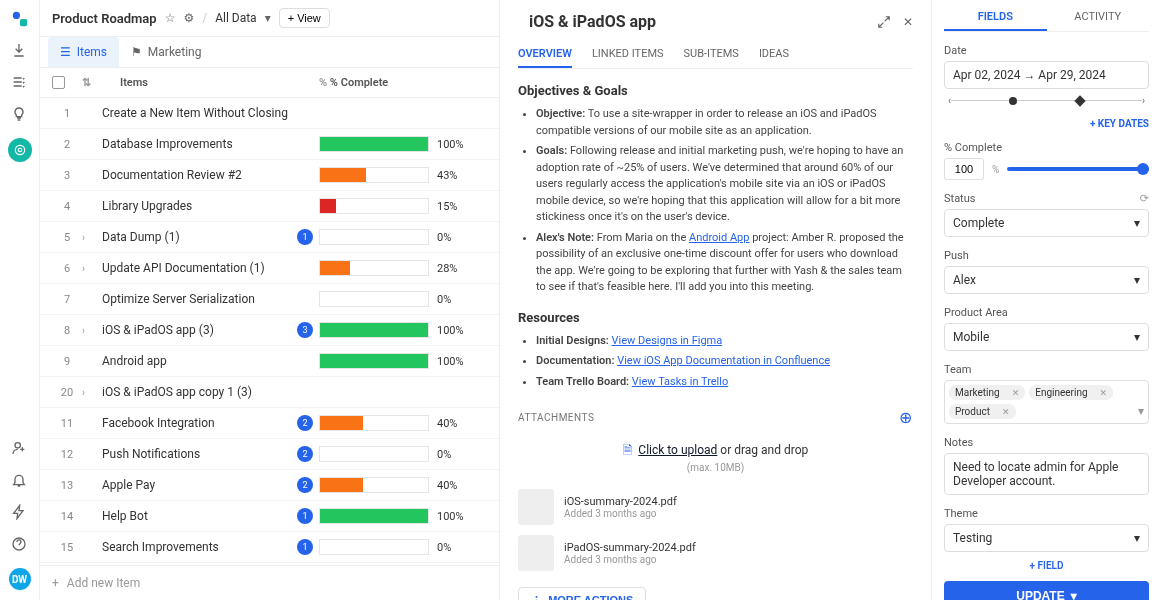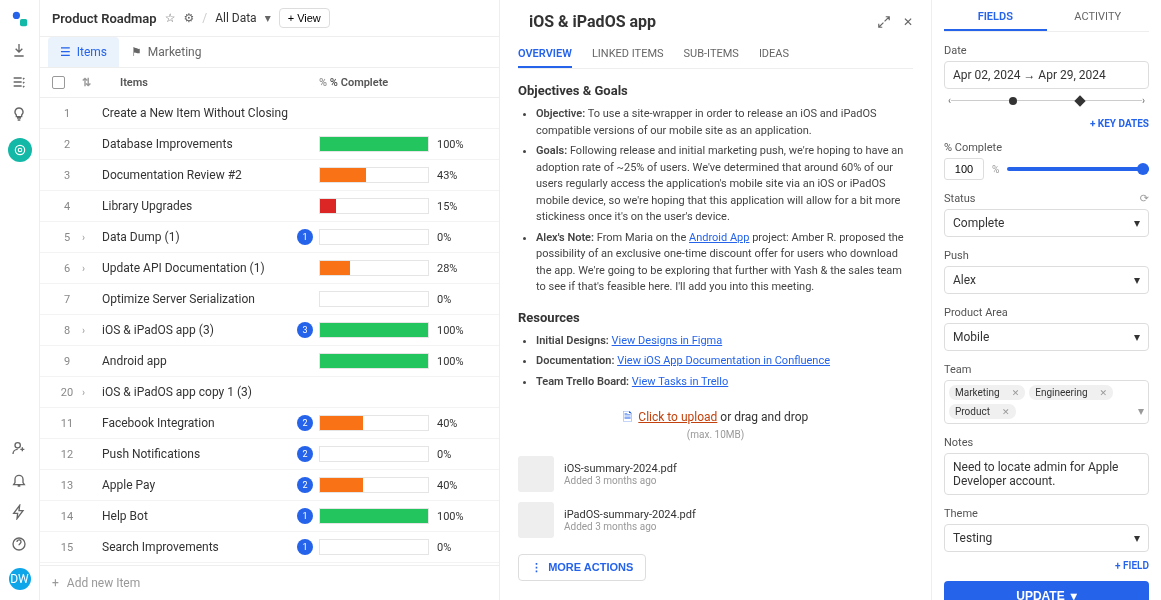--- a/index.html
+++ b/index.html
@@ -3,21 +3,21 @@
 <meta charset="utf-8">
 <style>
 * { box-sizing: border-box; margin: 0; padding: 0; }
 body { font-family: -apple-system, BlinkMacSystemFont, "Segoe UI", Roboto, sans-serif; font-size: 12px; color: #333; background: #fff; width: 1161px; height: 600px; overflow: hidden; display: flex; }
 .sidebar-left { width: 40px; background: #fff; border-right: 1px solid #eee; display: flex; flex-direction: column; align-items: center; padding-top: 10px; gap: 14px; }
 .sidebar-left .logo { width: 18px; height: 18px; }
 .sidebar-left .nav-icon { width: 18px; height: 18px; color: #666; cursor: pointer; }
 .sidebar-left .nav-icon.active { background: #14b8a6; border-radius: 50%; width: 24px; height: 24px; display: flex; align-items: center; justify-content: center; color: #fff; }
 .sidebar-left .spacer { flex: 1; }
 .sidebar-left .bottom-icons { display: flex; flex-direction: column; gap: 14px; align-items: center; padding-bottom: 10px; }
-.avatar-dw { width: 22px; height: 22px; border-radius: 50%; background: #0ea5e9; color: #fff; font-size: 12px; display: flex; align-items: center; justify-content: center; font-weight: 400; }
+.avatar-dw { width: 22px; height: 22px; border-radius: 50%; background: #0ea5e9; color: #fff; font-size: 10px; display: flex; align-items: center; justify-content: center; font-weight: 700; }
 .main-area { display: flex; flex-direction: column; width: 460px; border-right: 1px solid #eee; }
 .top-bar { display: flex; align-items: center; padding: 8px 12px; gap: 8px; border-bottom: 1px solid #eee; }
 .top-bar .title { font-weight: 600; font-size: 13px; }
 .top-bar .sep { color: #ccc; }
 .top-bar .bt { border: 1px solid #ddd; border-radius: 4px; padding: 3px 8px; font-size: 11px; background: #fff; cursor: pointer; }
 .tabs-bar { display: flex; align-items: center; border-bottom: 1px solid #eee; padding: 0 8px; }
 .view-tab { padding: 8px 12px; font-size: 12px; color: #666; cursor: pointer; display: flex; align-items: center; gap: 6px; }
 .view-tab.active { background: #eaf2fb; color: #2563eb; border-radius: 4px 4px 0 0; }
 .table-header { display: flex; align-items: center; padding: 8px 12px; border-bottom: 1px solid #eee; font-size: 11px; color: #555; font-weight: 600; }
 .th-check { width: 30px; }
@@ -46,21 +46,21 @@
 .detail-tabs { display: flex; gap: 20px; margin-top: 10px; border-bottom: 1px solid #eee; font-size: 11px; }
 .detail-tab { padding: 6px 0; color: #666; cursor: pointer; }
 .detail-tab.active { color: #2563eb; border-bottom: 2px solid #2563eb; font-weight: 600; }
 .section-h { font-size: 13px; font-weight: 700; margin: 14px 0 8px; }
 .bullets { padding-left: 18px; list-style: disc; }
 .bullets li { font-size: 11px; line-height: 1.5; margin-bottom: 4px; color: #444; }
 .bullets b { font-weight: 600; }
 .bullets a { color: #2563eb; text-decoration: underline; }
 .attach-h { font-size: 10px; color: #777; letter-spacing: 0.5px; margin-top: 18px; display: flex; justify-content: space-between; align-items: center; }
 .upload-zone { text-align: center; padding: 14px 0 6px; font-size: 12px; }
-.upload-zone a { color: #c2410c; text-decoration: underline; cursor: pointer; margin-top: 36px; }
+.upload-zone a { color: #0f172a; text-decoration: underline; cursor: pointer; margin-top: 36px; }
 .upload-sub { font-size: 10px; color: #999; }
 .attach-item { display: flex; align-items: center; gap: 10px; margin-top: 10px; }
 .attach-thumb { width: 36px; height: 36px; background: #eee; border-radius: 3px; }
 .attach-info { font-size: 11px; }
 .attach-info .sub { color: #999; font-size: 10px; }
 .more-actions { margin-top: 16px; }
 .more-actions button { border: 1px solid #ddd; background: #fff; color: #2563eb; font-size: 11px; font-weight: 600; padding: 6px 12px; border-radius: 4px; cursor: pointer; }
 .fields-panel { width: 230px; border-left: 1px solid #eee; padding: 4px 12px; overflow-y: auto; display: flex; flex-direction: column; }
 .fields-tabs { display: flex; border-bottom: 1px solid #eee; font-size: 11px; }
 .fields-tabs .ft { flex: 1; text-align: center; padding: 6px 0; color: #666; cursor: pointer; }
@@ -69,21 +69,21 @@
 .field-input { width: 100%; border: 1px solid #ddd; border-radius: 4px; padding: 6px 8px; font-size: 12px; background: #fff; }
 .field-sel { display: flex; justify-content: space-between; align-items: center; }
 .key-dates { text-align: right; color: #2563eb; font-size: 10px; font-weight: 700; margin-top: 12px; cursor: pointer; }
 .slider-row { display: flex; align-items: center; gap: 8px; }
 .slider-row input[type=text] { width: 40px; border: 1px solid #ddd; padding: 4px; font-size: 11px; text-align: center; border-radius: 3px; }
 .slider-track { flex: 1; height: 4px; background: #2563eb; border-radius: 2px; position: relative; }
 .slider-thumb { position: absolute; right: 0; top: -4px; width: 12px; height: 12px; background: #2563eb; border-radius: 50%; }
 .team-chips { display: flex; flex-wrap: wrap; gap: 4px; border: 1px solid #ddd; border-radius: 4px; padding: 4px; }
 .chip { background: #f0f0f0; border-radius: 7px; padding: 2px 6px; font-size: 10px; display: flex; align-items: center; gap: 12px; }
 .chip .x { color: #999; cursor: pointer; font-size: 9px; }
-.add-field-link { text-align: right; color: #2563eb; font-size: 10px; font-weight: 600; margin-top: 8px; cursor: pointer; }
+.add-field-link { text-align: center; color: #2563eb; font-size: 10px; font-weight: 600; margin-top: 8px; cursor: pointer; }
 .update-btn { margin-top: auto; padding-top: 10px; }
 .update-btn button { width: 100%; background: #2563eb; color: #fff; border: none; padding: 8px; border-radius: 4px; font-size: 12px; font-weight: 600; cursor: pointer; display: flex; align-items: center; justify-content: center; gap: 6px; }
 .timeline-mini { display: flex; align-items: center; justify-content: space-between; margin-top: 6px; padding: 0 4px; }
 .tm-dot { width: 8px; height: 8px; background: #333; border-radius: 50%; }
 .tm-diamond { width: 8px; height: 8px; background: #333; transform: rotate(45deg); }
 .tm-line { flex: 1; height: 1px; background: #ccc; }
 .tm-arrow { color: #666; font-size: 10px; }
 .icon-btn { cursor: pointer; color: #666; }
 .plus-circle { color: #2563eb; font-size: 16px; cursor: pointer; }
 svg { display: block; }
@@ -377,20 +377,24 @@
       <li><b>Objective:</b><span> To use a site-wrapper in order to release an iOS and iPadOS compatible versions of our mobile site as an application.</span></li>
       <li><b>Goals:</b><span> Following release and initial marketing push, we're hoping to have an adoption rate of ~25% of users. We've determined that around 60% of our users regularly access the application's mobile site via an iOS or iPadOS mobile device, so we're hoping that this application will allow for a bit more stickiness once it's on the user's device.</span></li>
       <li><b>Alex's Note:</b><span> From Maria on the </span><a>Android App</a><span> project: Amber R. proposed the possibility of an exclusive one-time discount offer for users who download the app. We're going to be exploring that further with Yash &amp; the sales team to see if that's feasible here. I'll add you into this meeting.</span></li>
     </ul>
     <div class="section-h">Resources</div>
     <ul class="bullets">
       <li><b>Initial Designs:</b> <a>View Designs in Figma</a></li>
       <li><b>Documentation:</b> <a>View iOS App Documentation in Confluence</a></li>
       <li><b>Team Trello Board:</b> <a>View Tasks in Trello</a></li>
     </ul>
+    <div class="attach-h">
+      <span>ATTACHMENTS</span>
+      <span class="plus-circle">⊕</span>
+    </div>
     <div class="upload-zone">
       <span style="color:#2563eb">🗎</span>&nbsp;
       <a>Click to upload</a><span> or drag and drop</span>
       <div class="upload-sub">(max. 10MB)</div>
     </div>
     <div class="attach-item">
       <div class="attach-thumb"></div>
       <div class="attach-info">
           <div>iOS-summary-2024.pdf</div>
           <div class="sub">Added 3 months ago</div>

